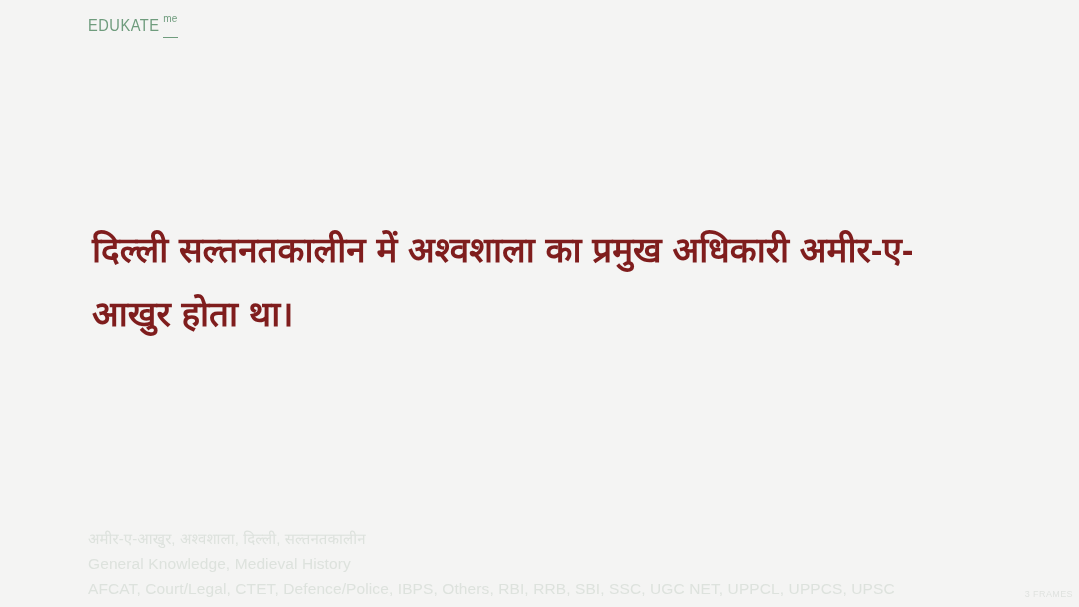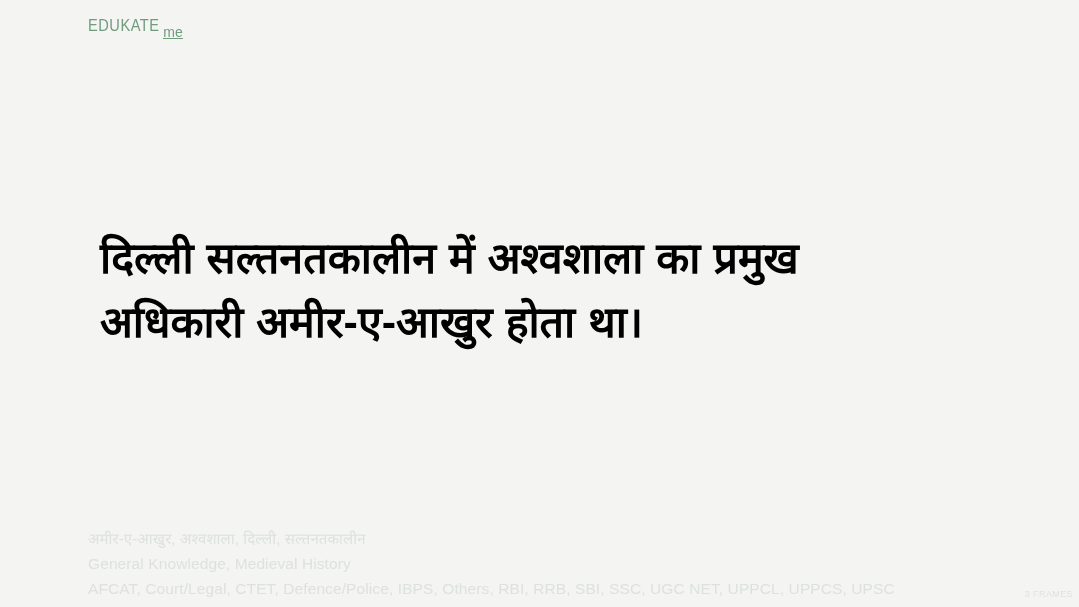--- a/index.html
+++ b/index.html
@@ -35,42 +35,42 @@
     font-size: 17px;
     line-height: 20px;
     letter-spacing: 0.6px;
     color: #6f9c7d;
     font-weight: 400;
     transform: scaleX(0.86);
     transform-origin: left center;
   }
   .brand-sup {
     font-family: "Liberation Sans", sans-serif;
-    font-size: 14px;
+    font-size: 10px;
     line-height: 9px;
     color: #6f9c7d;
     margin-left: -8px;
-    margin-top: 15px;
+    margin-top: 1px;
     border-bottom: 1.4px solid #6f9c7d;
-    padding-bottom: 1px;
+    padding-bottom: 14px;
     letter-spacing: 0.2px;
   }
 
   
   .headline {
     position: absolute;
     left: 88px;
     top: 214px;
     width: 830px;
-    margin: 12px;
+    margin: 4px;
     font-family: "Liberation Sans", "DejaVu Sans", sans-serif;
     font-weight: bold;
-    font-size: 43px;
+    font-size: 35px;
     line-height: 64px;
-    color: #000000;
+    color: #7f1d1d;
     letter-spacing: 0px;
     word-spacing: 1px;
   }
 
   
   .meta {
     position: absolute;
     left: 88px;
     bottom: 6px;
     width: 900px;

